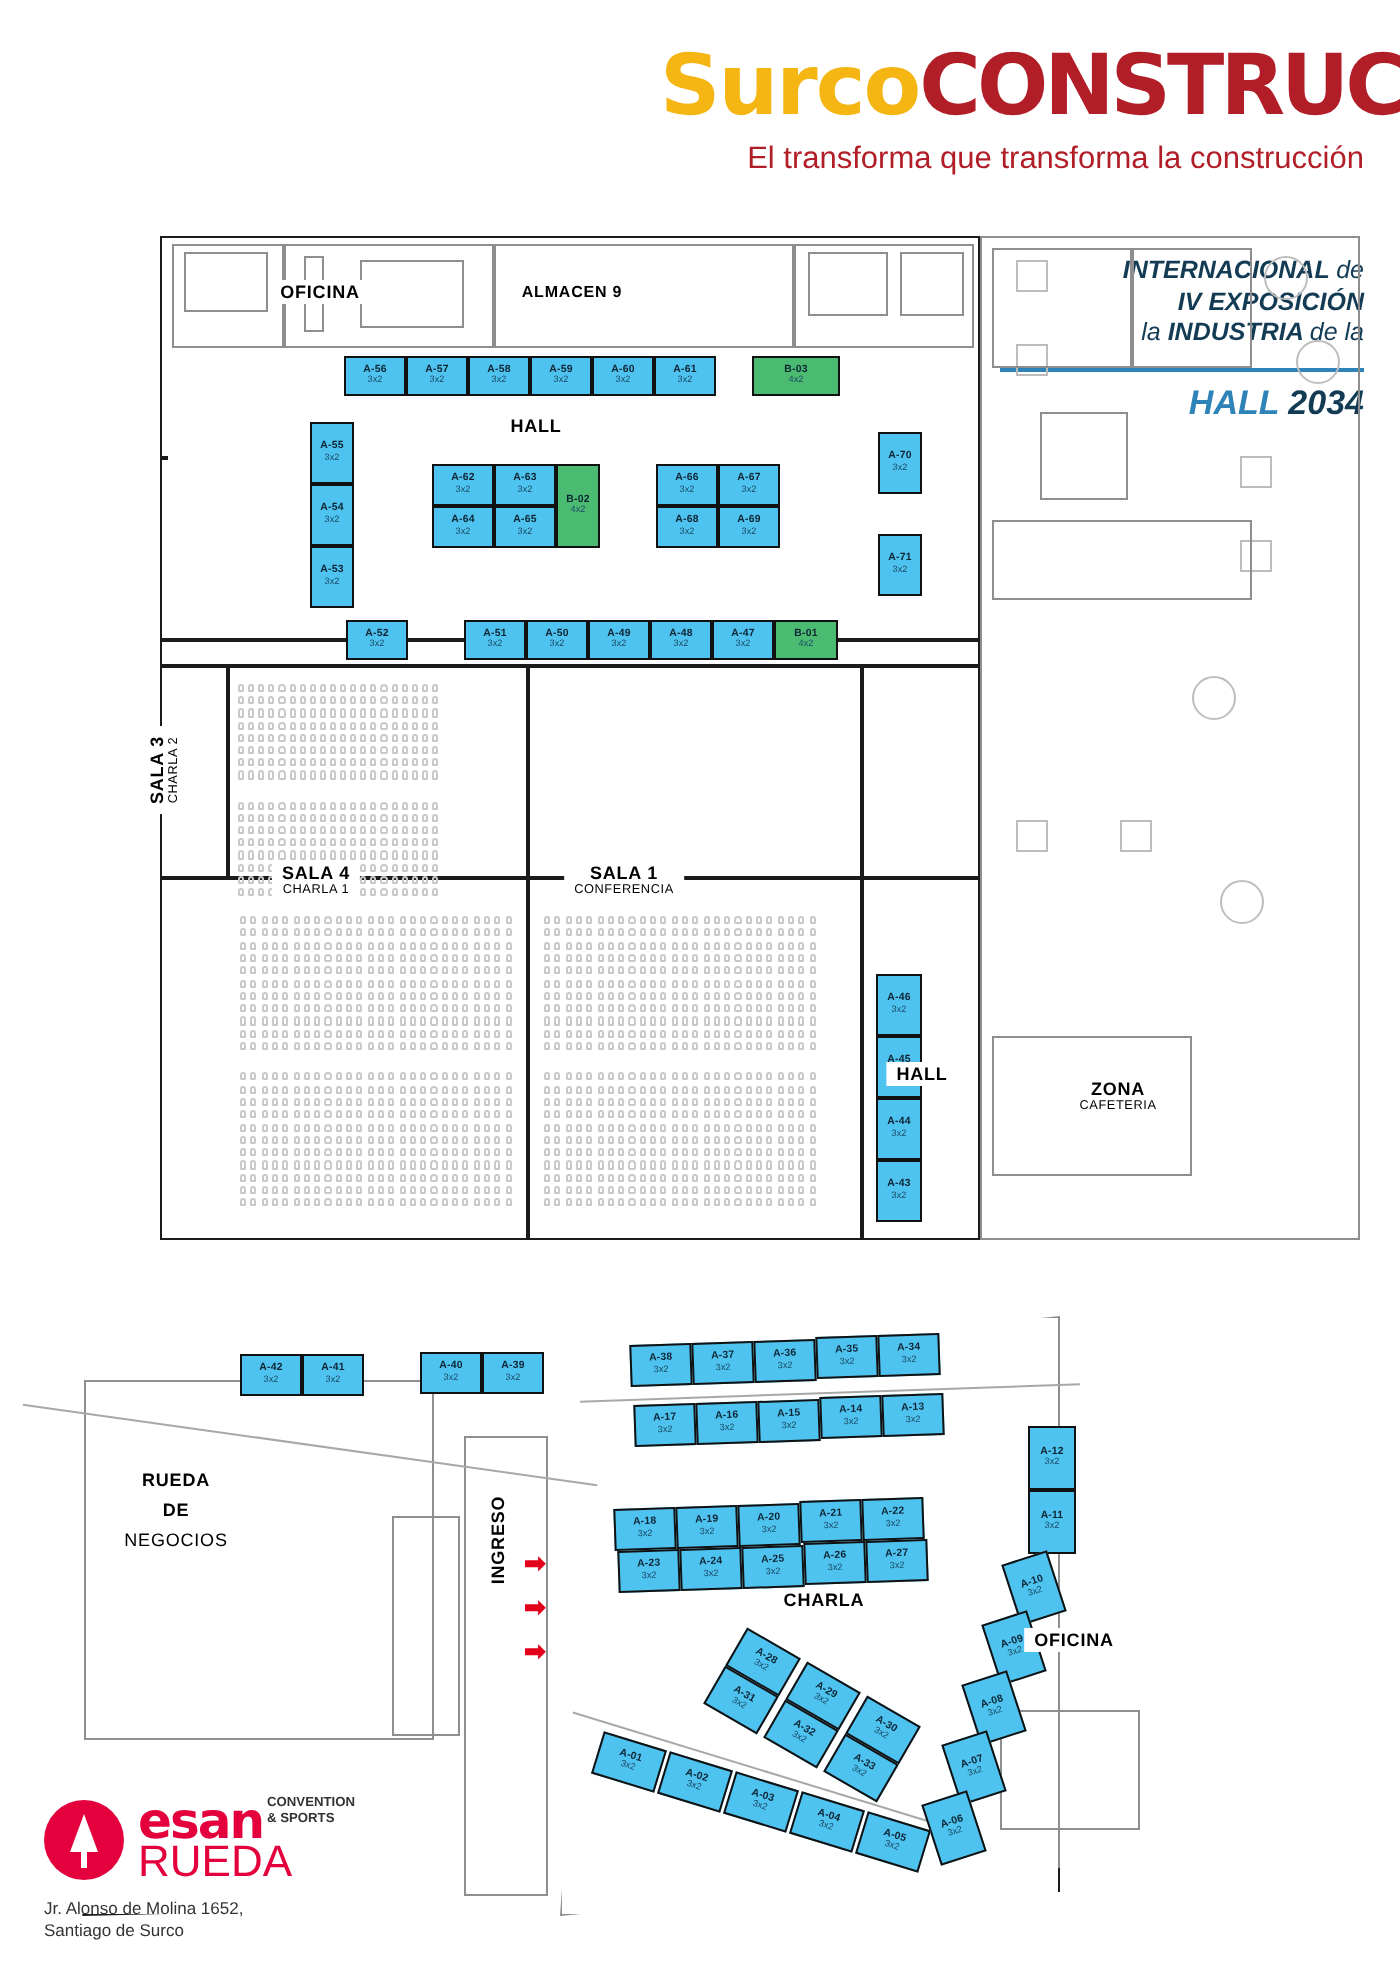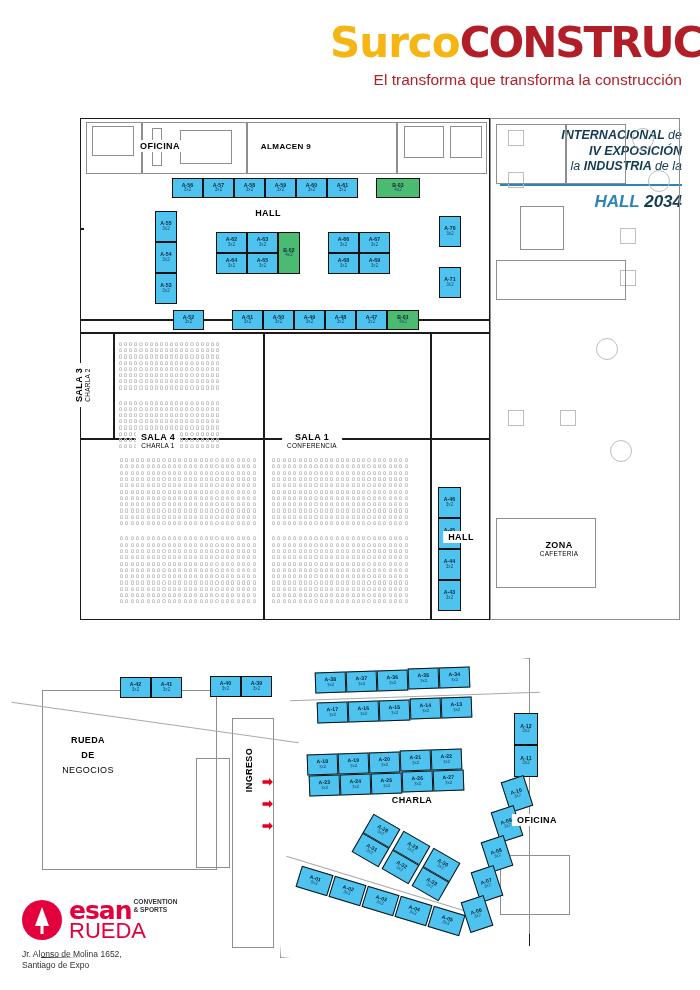--- a/index.html
+++ b/index.html
@@ -1968,16 +1968,16 @@
   <div class="esan">
     <div class="esan-row">
       <div class="esan-badge"></div>
       <div class="esan-txt">
         <div><span class="esan-name">esan</span><span class="esan-small"><span>CONVENTION</span><br><span>&amp; SPORTS</span></span></div>
         <div class="esan-center">RUEDA</div>
       </div>
     </div>
     <div class="esan-addr">
       <div>Jr. Alonso de Molina 1652,</div>
-      <div>Santiago de Expo</div>
+      <div>Santiago de Surco</div>
     </div>
   </div>
 </div>
 
 </body></html>

